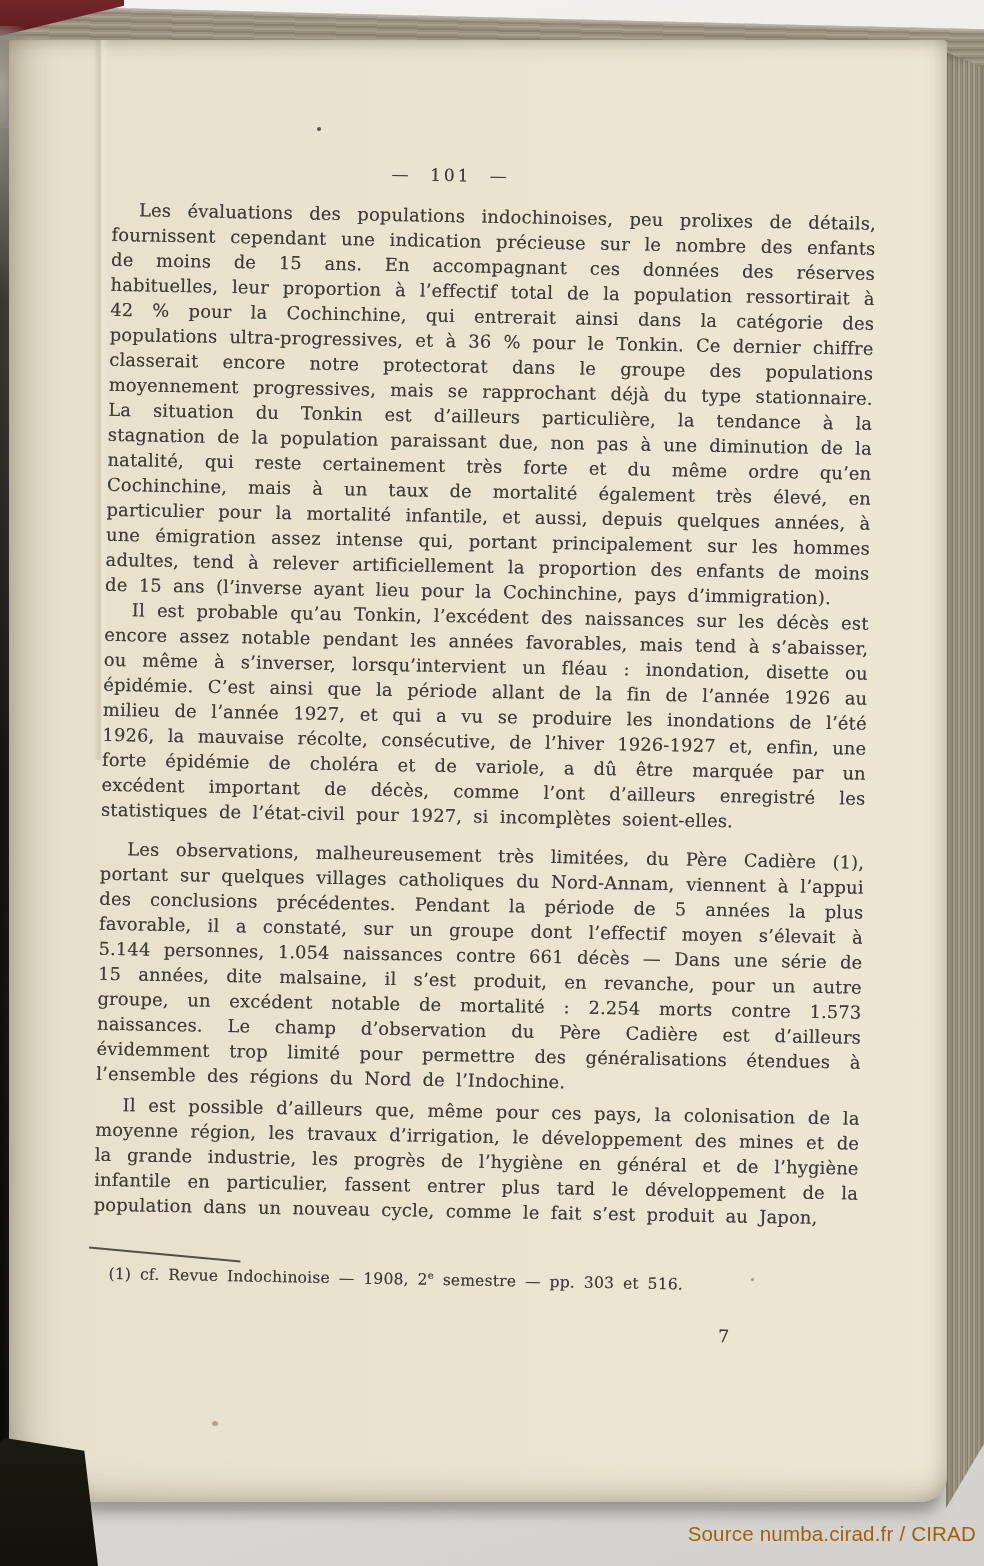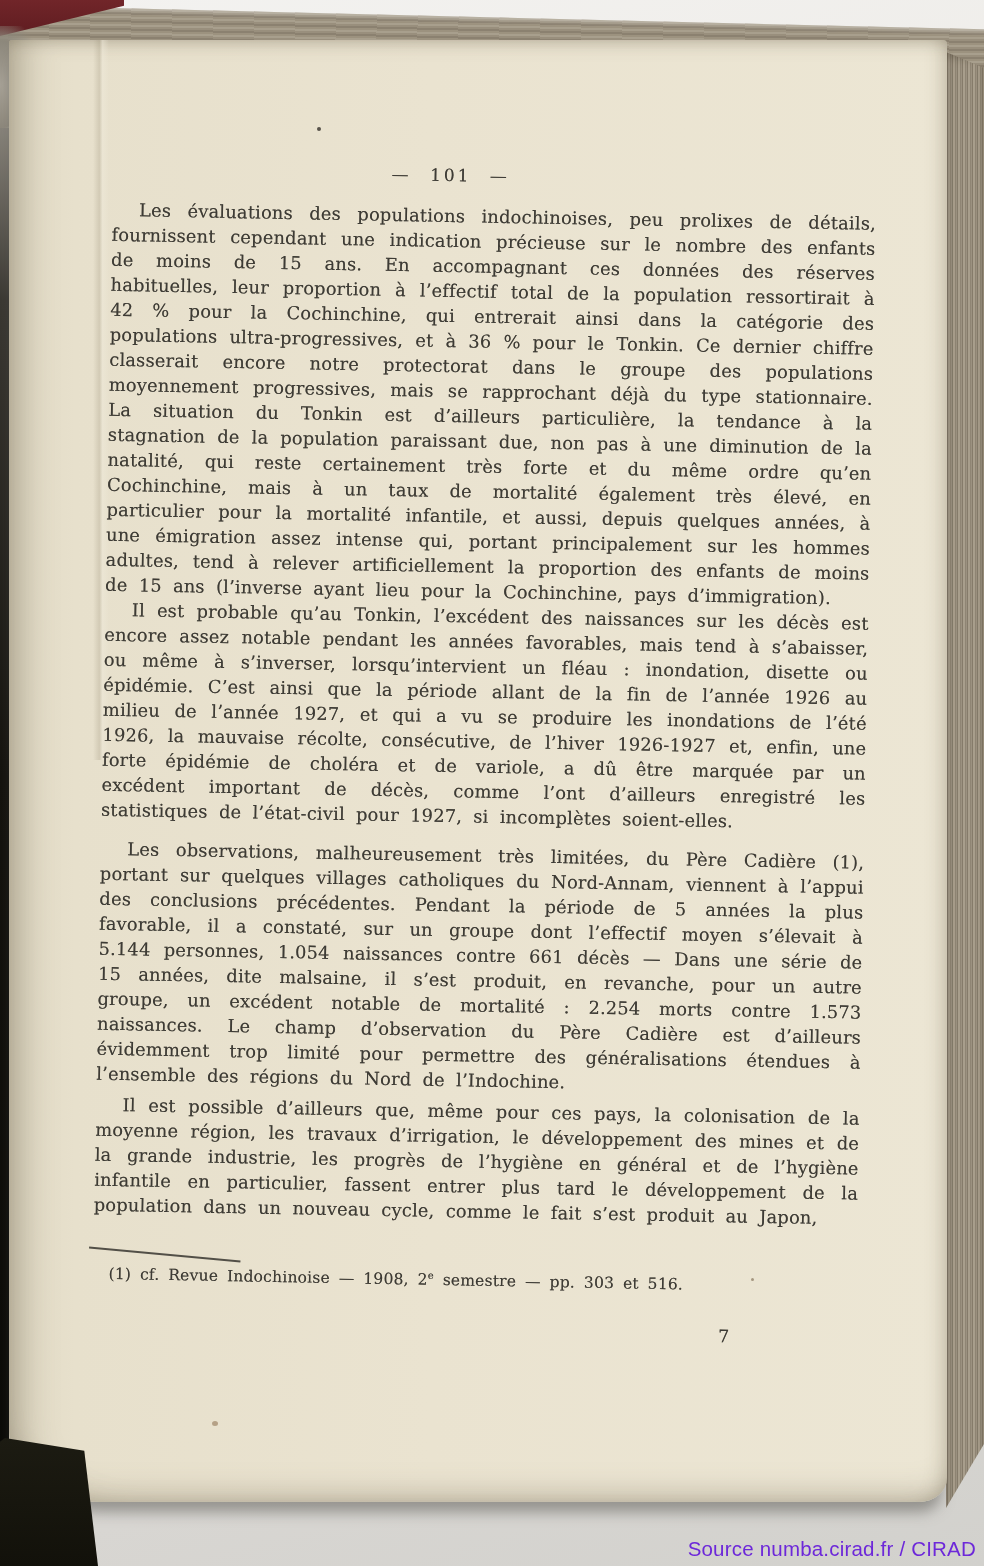--- a/index.html
+++ b/index.html
@@ -82,23 +82,23 @@
     margin:30px 0 0 -4px;
   }
   .footnote{
     margin:14px 0 0 0;font-size:15.5px;line-height:22px;
     text-indent:16px;text-align:left;word-spacing:.24em;
   }
   .footnote sup{font-size:10px;line-height:0;}
   .folio{margin:28px 126px 0 0;text-align:right;font-size:17.5px;}
   
   .watermark{
-    position:absolute;right:8px;bottom:5px;
+    position:absolute;right:8px;bottom:20px;
     font-family:"Liberation Sans", sans-serif;
-    font-size:20.5px;color:#6d28d9;letter-spacing:.2px;
+    font-size:20.5px;color:#a16207;letter-spacing:.2px;
   }
 </style>
 </head>
 <body>
 
 <div>
   <div class="top-edges"></div>
   <div class="cover-top"></div>
   <div class="spine-curl"></div>
   <div class="spine-strip"></div>

